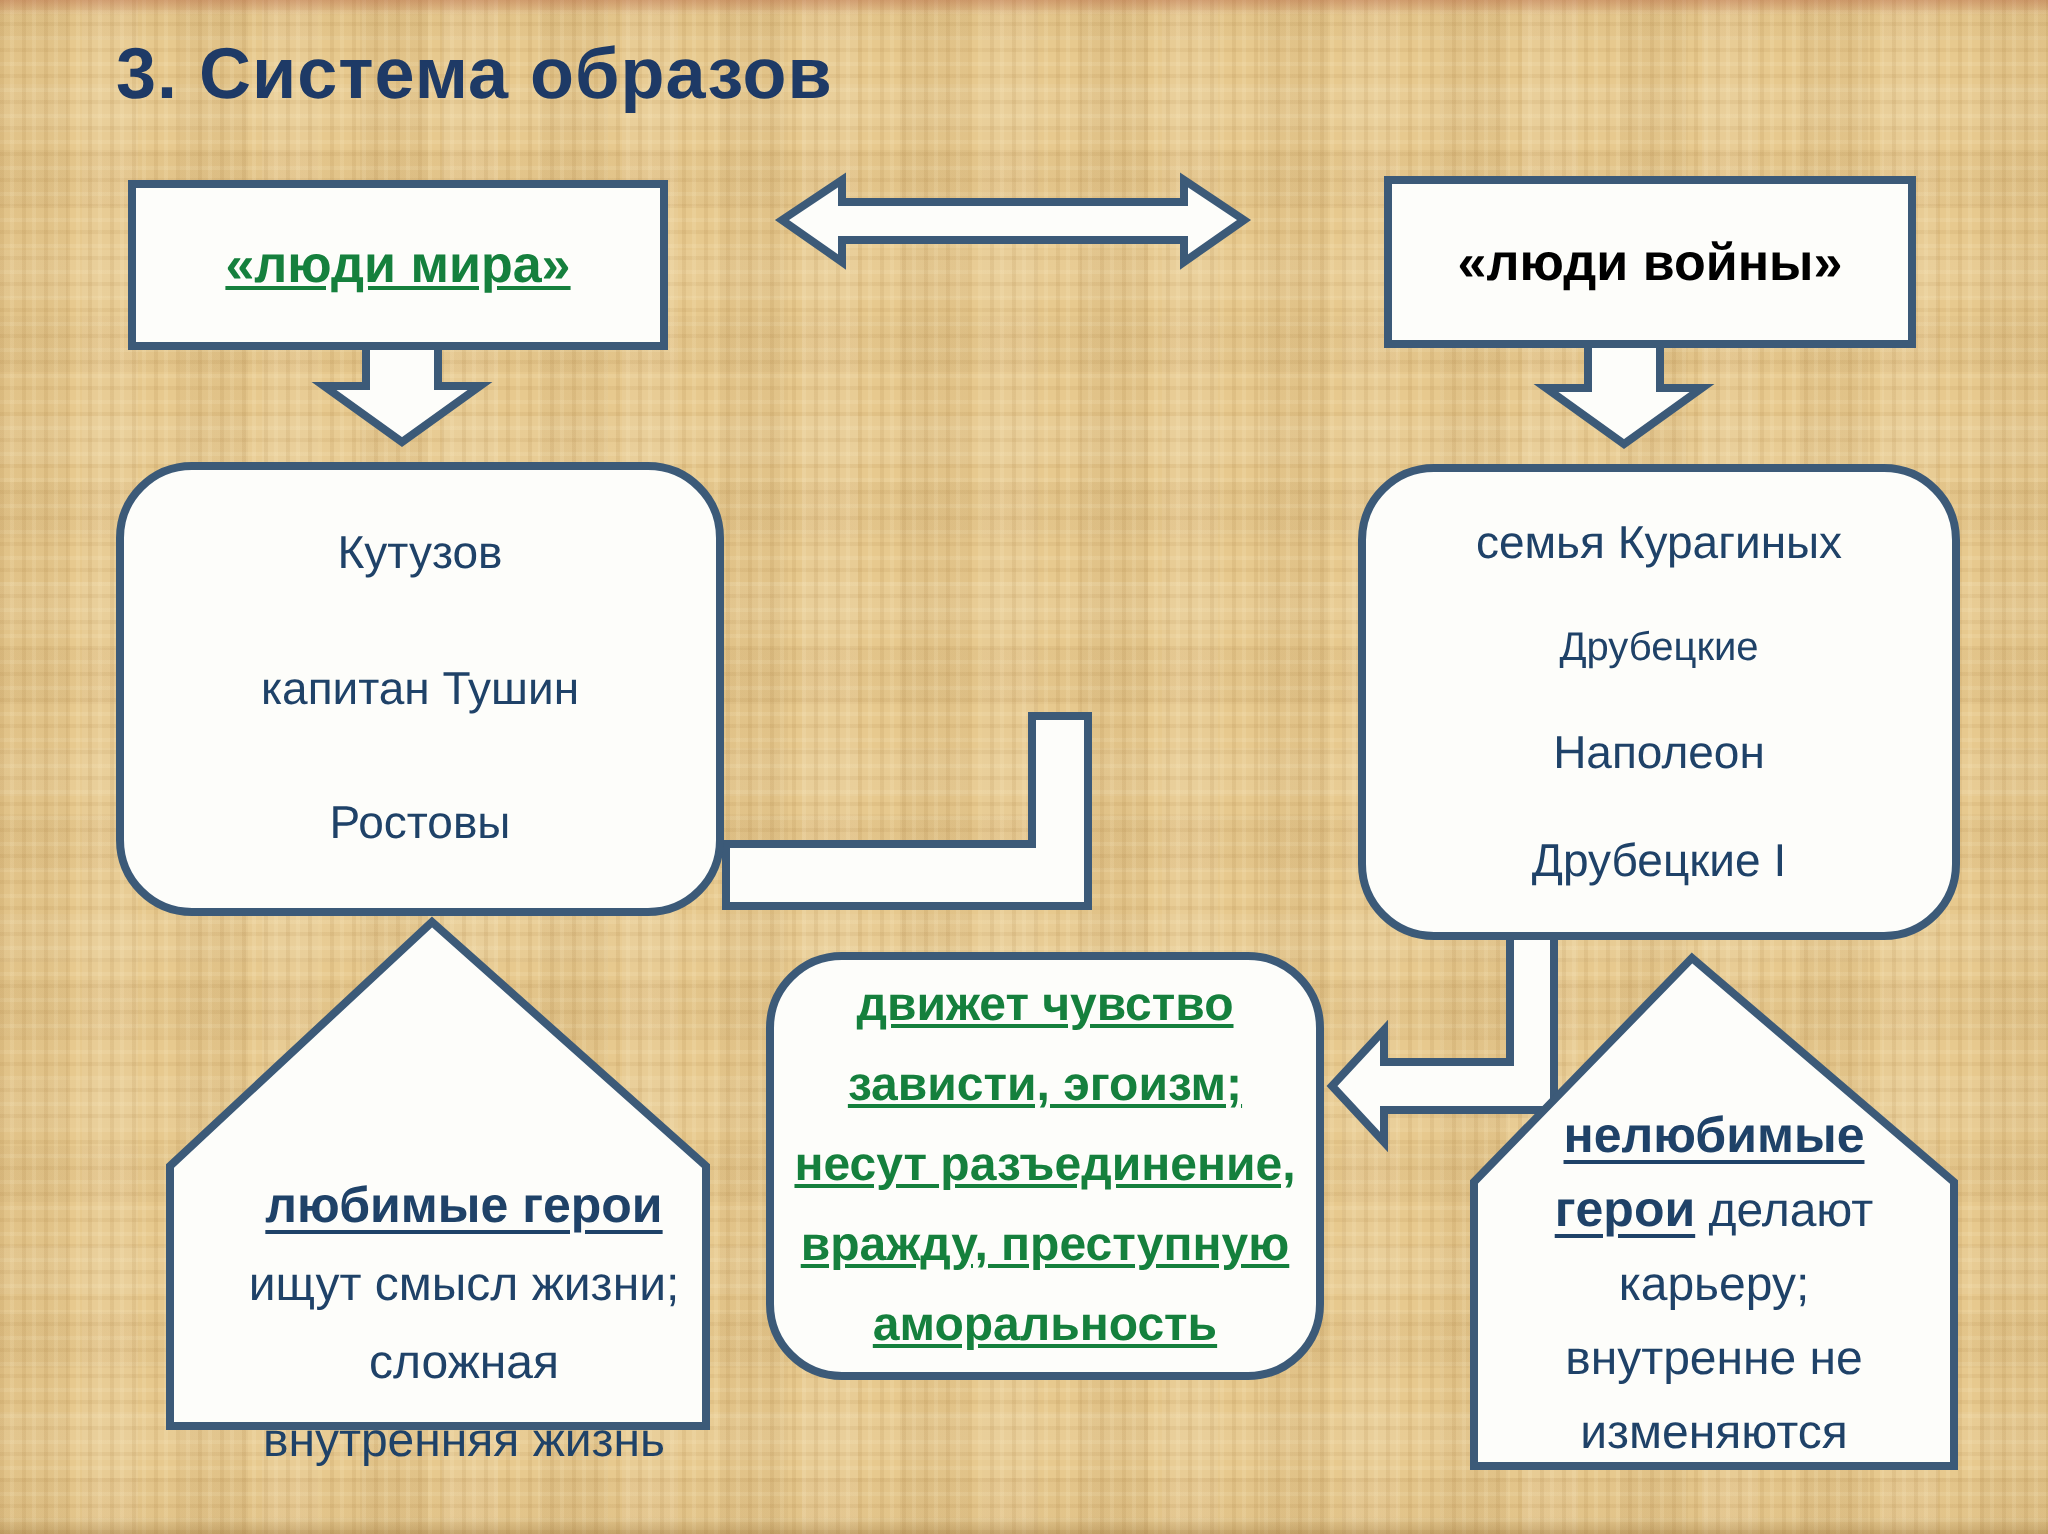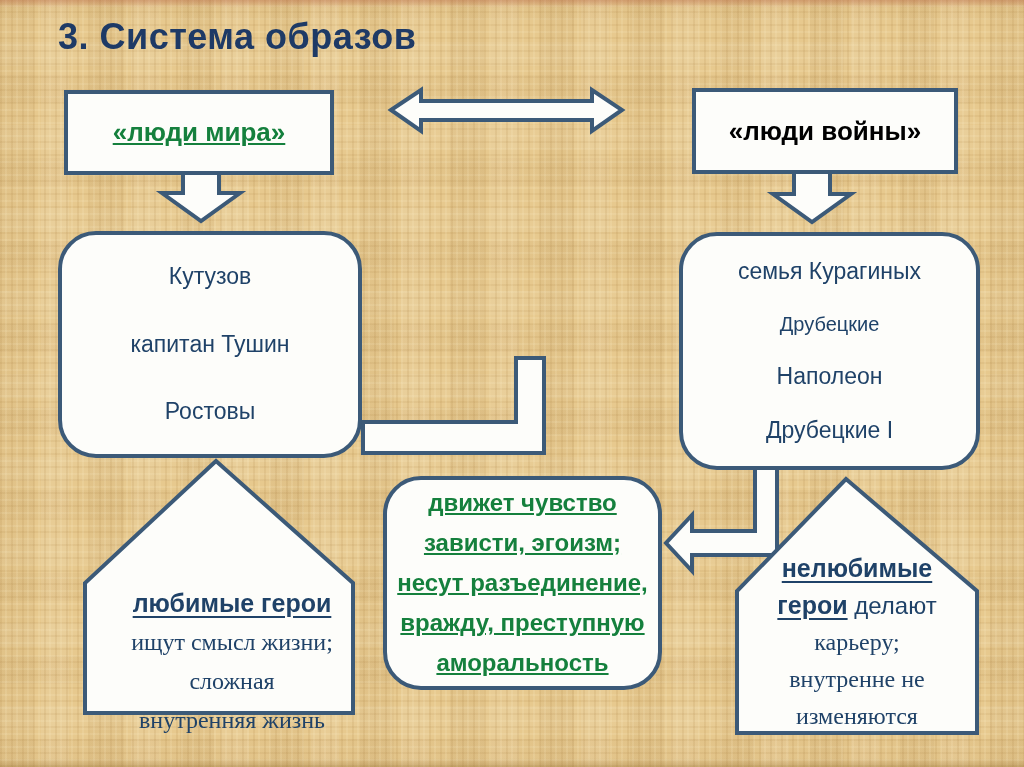--- a/index.html
+++ b/index.html
@@ -37,21 +37,21 @@
   .list-item{font-size:23px;color:#1f4268;line-height:1.1;}
   .list-item.small{font-size:20px;}
   .center-motive{left:373px;top:147px;width:299px;height:218px;}
   .bottom-motive{left:383px;top:476px;width:279px;height:214px;}
   .motive-text{font-size:23px;font-weight:bold;line-height:36px;white-space:pre-line;}
   .bottom-motive .motive-text{font-size:24px;line-height:40px;}
   svg.shapes{position:absolute;left:0;top:0;}
   svg.shapes *{fill:#fdfdfa;stroke:#3c5a78;stroke-width:4;}
   .house-text{position:absolute;text-align:center;color:#1f4268;font-size:24px;line-height:39px;}
   .house-text .heading{font-weight:bold;text-decoration:underline;text-decoration-thickness:2px;text-underline-offset:4px;font-size:25px;}
-  .house-text .body{white-space:pre-line;font-family:Liberation Serif, serif;}
+  .house-text .body{white-space:pre-line;}
   .house-left-text{left:92px;top:546px;width:280px;margin-top:38px;}
   .house-right-text{left:732px;top:550px;width:250px;line-height:37px;}
 </style>
 </head>
 <body>
 
 <div id="slide">
 
   <div class="edge-top"></div>
   <div class="edge-bottom"></div>

